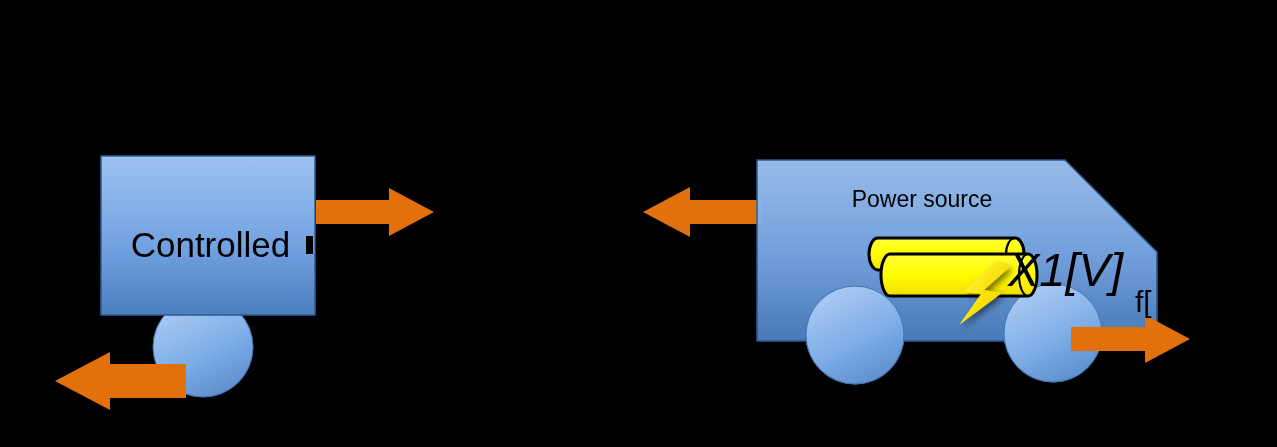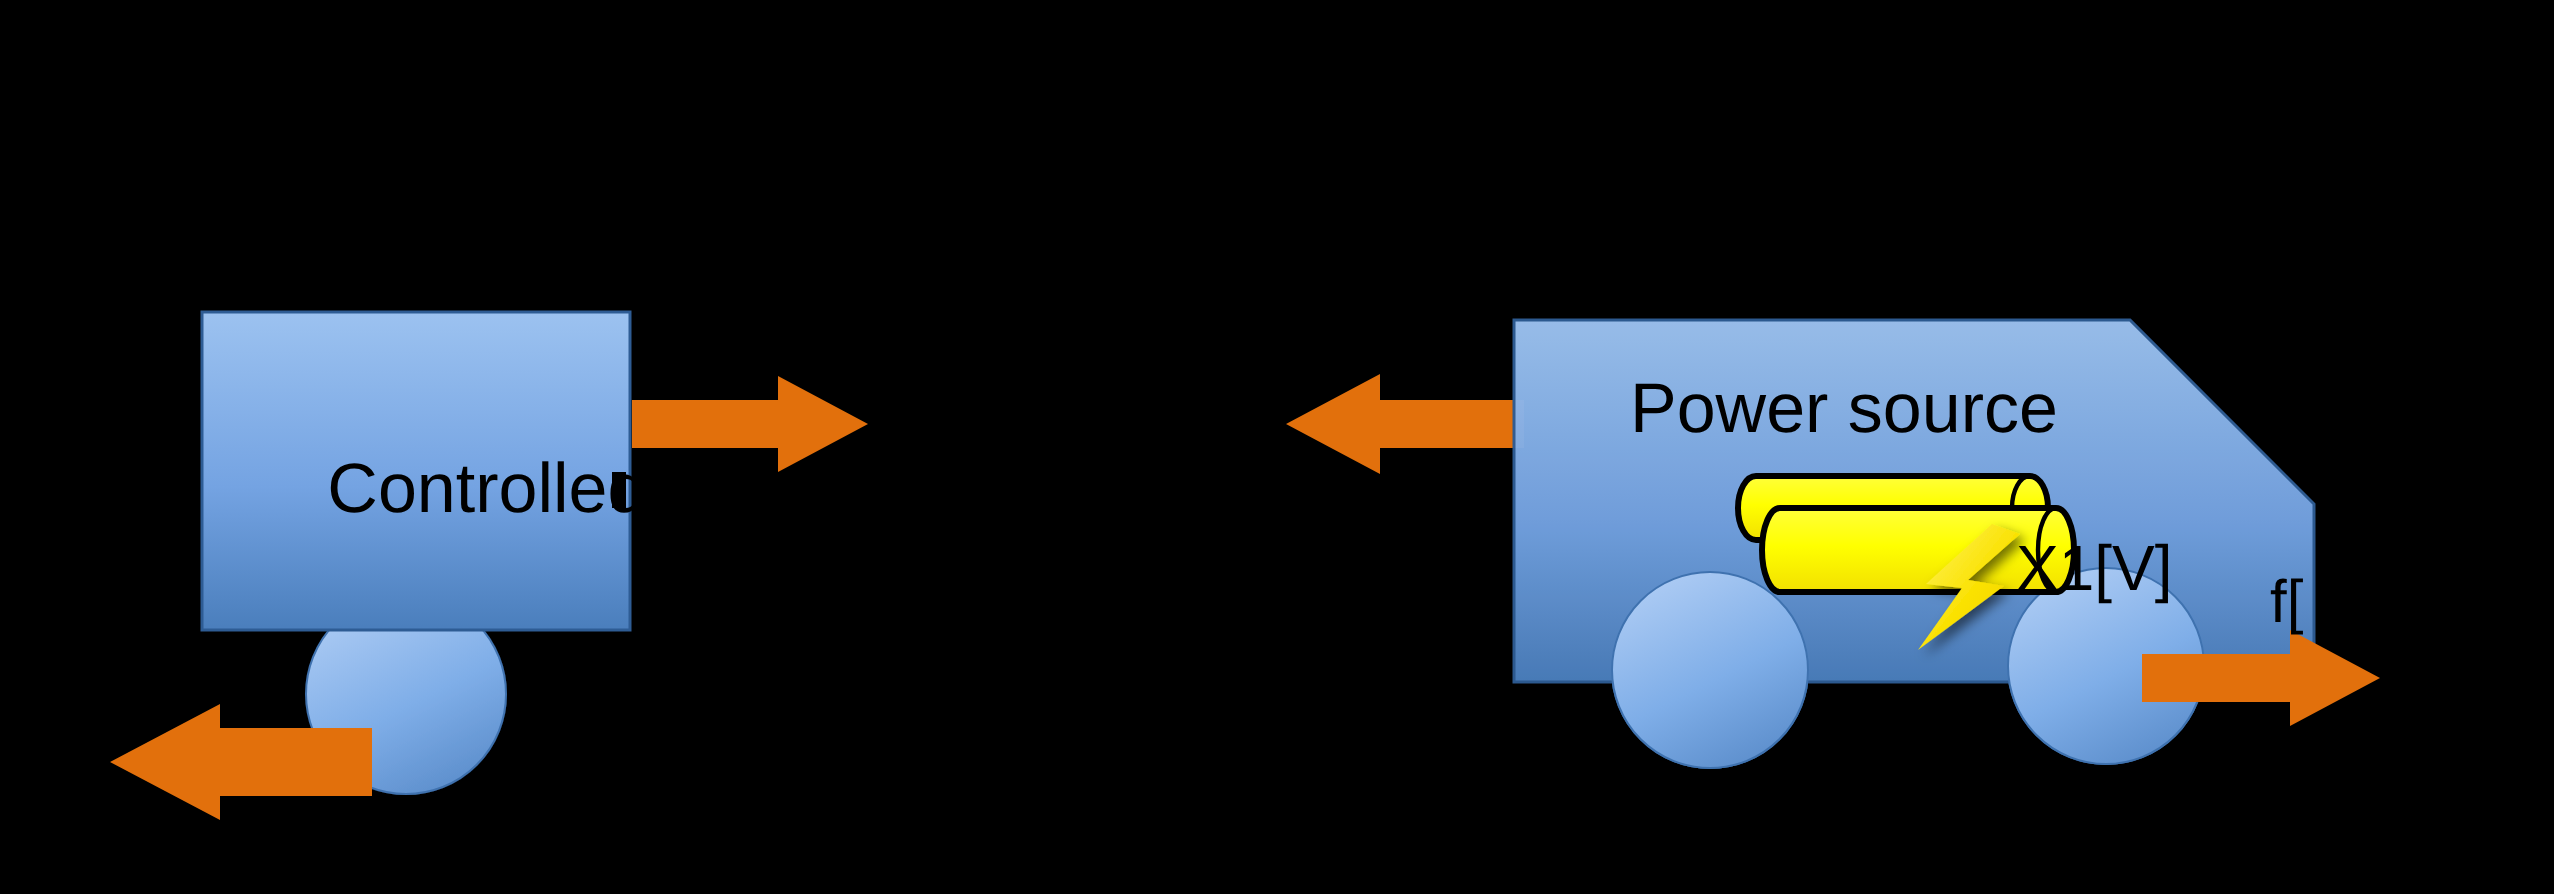--- a/index.html
+++ b/index.html
@@ -26,38 +26,39 @@
     height: 447px;
   }
   .lbl {
     position: absolute;
     color: #000000;
     font-family: "Liberation Sans", sans-serif;
     white-space: pre;
     line-height: 1.05;
   }
   #label-controlled-object {
-    left: 117px;
+    left: 84px;
     top: 190px;
     width: 214px;
     text-align: center;
     font-size: 35px;
   }
   #label-controlled-object .line2 { display: block; margin-top: 11px; }
   #label-power-source {
     left: 757px;
     top: 187px;
     width: 330px;
     text-align: center;
-    font-size: 35px;
+    font-size: 23px;
   }
   #label-voltage {
     left: 1008px;
-    top: 268px;
-    font-size: 32px;
+    top: 245px;
+    font-size: 47px;
+    font-style: italic;
   }
   #label-force {
     left: 1135px;
     top: 286px;
     font-size: 30px;
   }
 </style>
 </head>
 <body>
 

